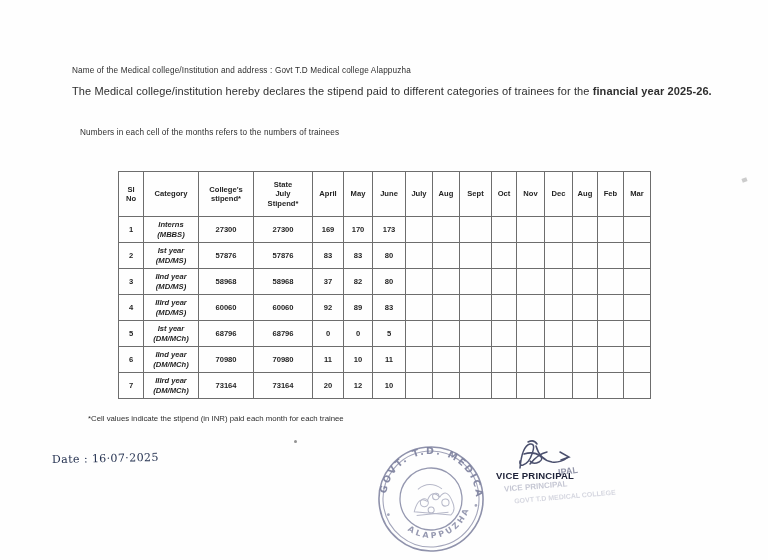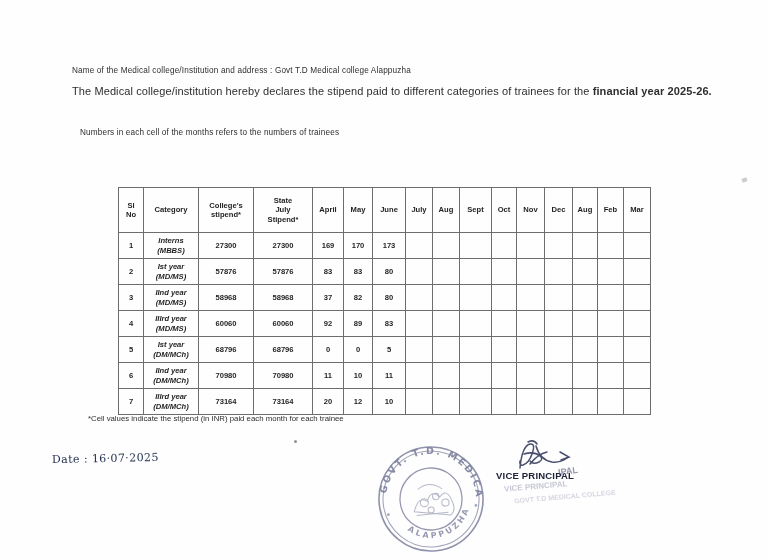--- a/index.html
+++ b/index.html
@@ -52,21 +52,20 @@
     letter-spacing: 0.15px;
     color: #2e2e2e;
     white-space: nowrap;
   }
 
   
   .table-wrap {
     position: absolute;
     left: 118px;
     top: 171px;
-    margin-top: 16px;
   }
   table.stipend {
     border-collapse: collapse;
     table-layout: fixed;
     font-size: 7.6px;
     color: #1f1f1f;
   }
   table.stipend th,
   table.stipend td {
     border: 1px solid #6d6d6d;

